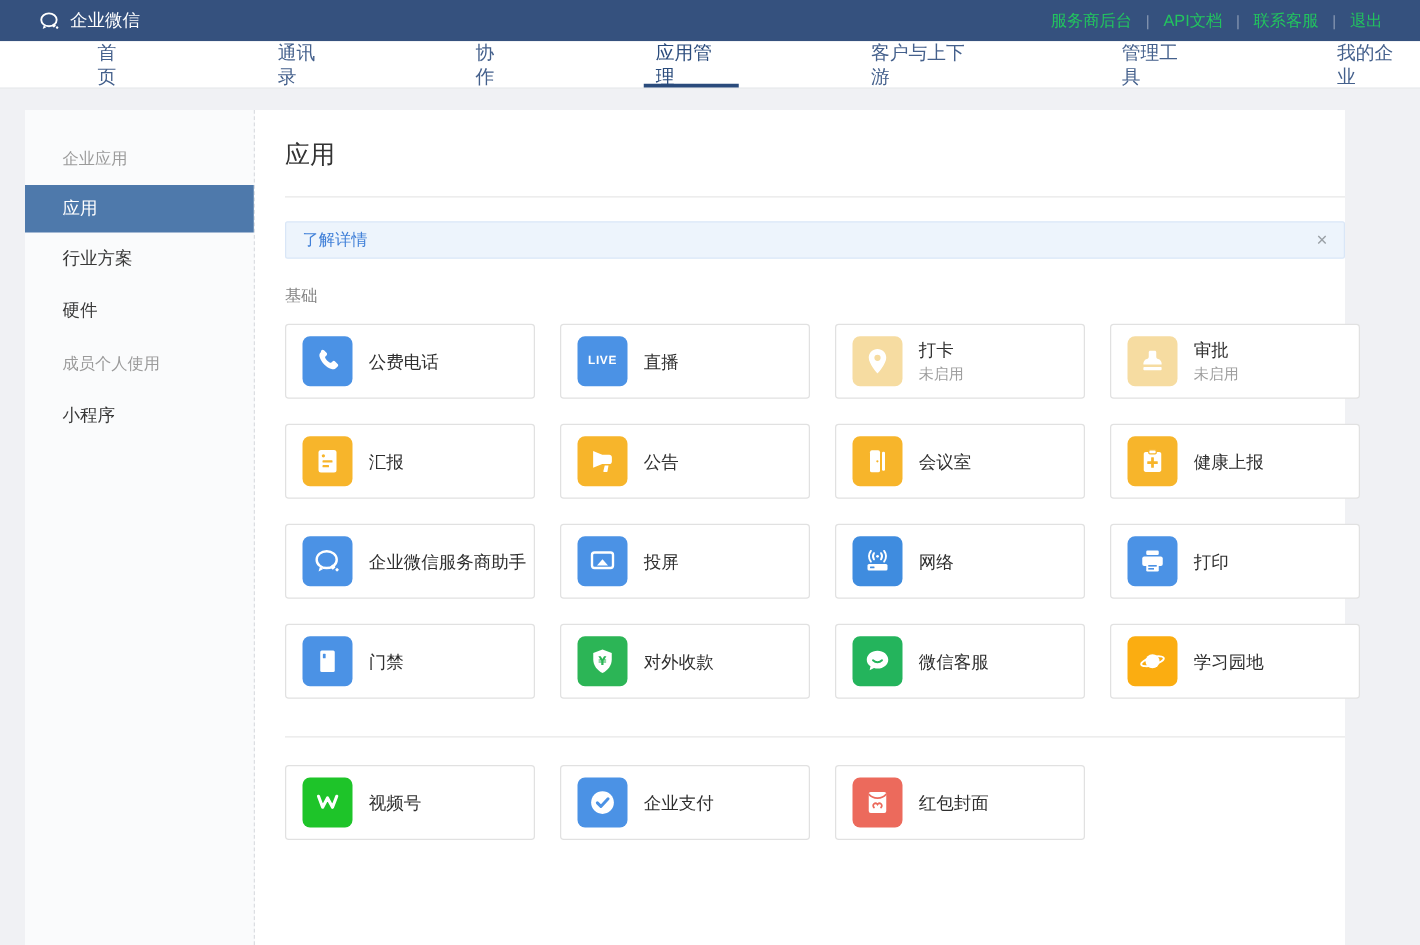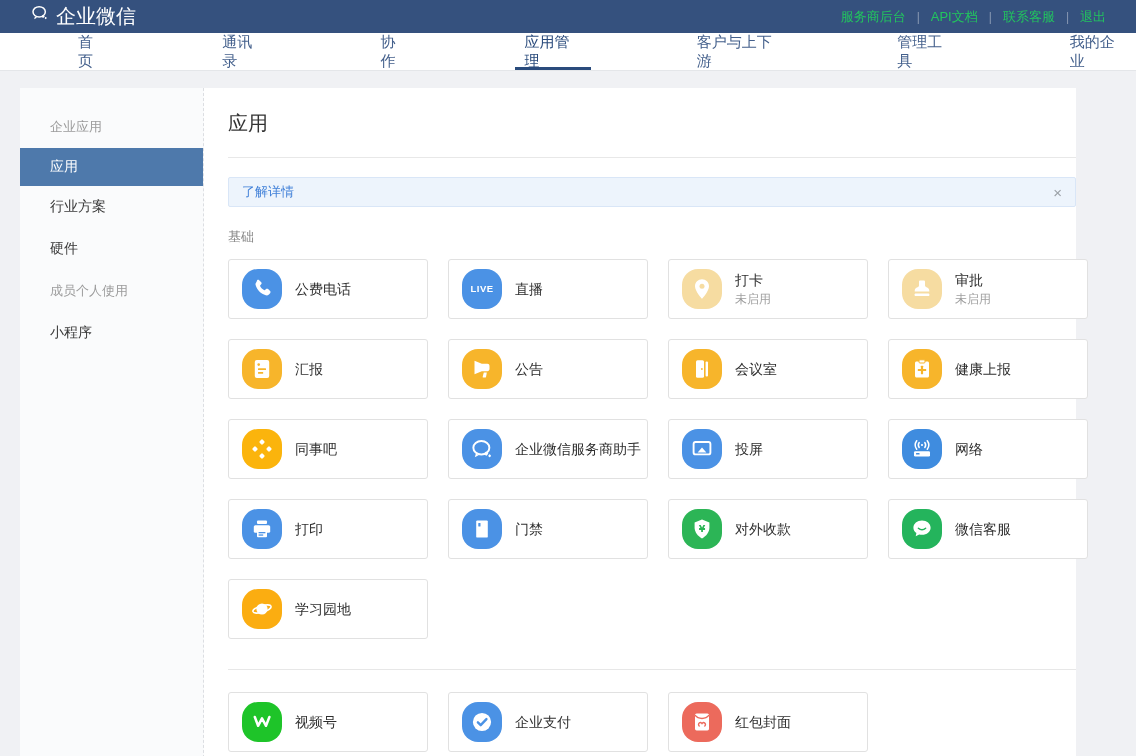--- a/index.html
+++ b/index.html
@@ -1,21 +1,21 @@
 <!DOCTYPE html>
 <html style="--topbar-bg: #35517e; --nav-text: #44608c; --nav-active: #2a4b7c; --sidebar-active-bg: #4e79ab; --banner-bg: #edf4fc; --banner-border: #d9e6f7; --link: #4180d8; --page-bg: #f0f1f4;"><head>
 <meta charset="utf-8">
 <style>
   * { margin:0; padding:0; box-sizing:border-box; }
   html,body { width:1136px; height:756px; overflow:hidden; background:var(--page-bg,#f0f1f4);
     font-family:"Liberation Sans","DejaVu Sans",sans-serif; }
   
   .topbar { height:33px; background:var(--topbar-bg,#35517e); display:flex; align-items:center;
     justify-content:space-between; padding:0 30px; color:#fff; }
-  .brand { display:flex; align-items:flex-start; gap:6px; font-size:20px; }
+  .brand { display:flex; align-items:center; gap:6px; font-size:14px; }
   .brand-logo { display:flex; align-items:center; }
   .toplinks { display:flex; align-items:center; font-size:13px; }
   .tlink { color:#22c55e; cursor:pointer; text-decoration:none; }
   .sep { color:rgba(255,255,255,.4); margin:0 11px; font-size:12px; }
   
   .navbar { height:38px; background:#fff; border-bottom:1px solid #e4e6e9; }
   .tabs { display:flex; align-items:stretch; height:100%; padding-left:68px; gap:96px; }
   .tab { font-size:15px; color:var(--nav-text,#44608c); display:flex; align-items:center;
     padding:0 10px; cursor:pointer; position:relative; }
   .tab.active { color:var(--nav-active,#2a4b7c); }
@@ -36,21 +36,21 @@
   .banner { width:848px; margin-top:19px; background:var(--banner-bg,#edf4fc);
     border:1px solid var(--banner-border,#d9e6f7); border-radius:2px; height:30px;
     display:flex; align-items:center; padding:0 13px; font-size:13px; color:#4a4a4a; }
   .blink { color:var(--link,#4180d8); text-decoration:none; cursor:pointer; }
   .bclose { margin-left:auto; color:#9aa0a6; font-size:15px; cursor:pointer; line-height:1; }
   .slabel { margin-top:21px; font-size:13px; color:#848484; }
   .grid { margin-top:13px; width:848px; display:grid; grid-template-columns:repeat(4,200px);
     column-gap:15px; row-gap:22px;gap:20px; }
   .card { height:60px; border:1px solid #e1e1e1; border-radius:3px; background:#fff;
     display:flex; align-items:center; padding-left:13px; cursor:pointer; }
-  .appicon { width:40px; height:40px; border-radius:16px; flex:0 0 40px; display:flex;
+  .appicon { width:40px; height:40px; border-radius:6px; flex:0 0 40px; display:flex;
     align-items:center; justify-content:center; overflow:hidden; }
   .ctext { margin-left:13px; display:flex; flex-direction:column; justify-content:center; }
   .cname { font-size:14px; color:#2e2e2e; line-height:17px; white-space:nowrap; }
   .cstatus { font-size:12px; color:#9e9e9e; margin-top:3px; line-height:14px; }
   .hdivider { width:848px; border-top:1px solid #e7e7e7; margin-top:30px; }
   .grid.extra { margin-top:22px; }
   .live-txt { font:700 9.5px/1 "Liberation Sans","DejaVu Sans",sans-serif; color:#fff;
     letter-spacing:.5px; }
 </style>
 </head>
@@ -196,33 +196,20 @@
                 <rect x="9" y="2.8" width="6" height="3.2" rx="1" fill="#fff" stroke="#f7b52b" stroke-width="1"></rect>
                 <rect x="10.9" y="8.8" width="2.2" height="8.4" rx=".4" fill="#f7b52b"></rect>
                 <rect x="7.8" y="11.9" width="8.4" height="2.2" rx=".4" fill="#f7b52b"></rect>
               </svg>
             </span>
             <div class="ctext">
               <div class="cname">健康上报</div>
             </div>
           </div>
           <div class="card">
-            <span class="appicon" style="background: rgb(251, 180, 12);">
-              <svg viewBox="0 0 24 24" width="24" height="24" fill="#fff">
-                <rect x="9.8" y="2.8" width="4.4" height="4.4" rx="1.2" transform="rotate(45 12 5)"></rect>
-                <rect x="9.8" y="16.8" width="4.4" height="4.4" rx="1.2" transform="rotate(45 12 19)"></rect>
-                <rect x="2.8" y="9.8" width="4.4" height="4.4" rx="1.2" transform="rotate(45 5 12)"></rect>
-                <rect x="16.8" y="9.8" width="4.4" height="4.4" rx="1.2" transform="rotate(45 19 12)"></rect>
-              </svg>
-            </span>
-            <div class="ctext">
-              <div class="cname">同事吧</div>
-            </div>
-          </div>
-          <div class="card">
             <span class="appicon" style="background: rgb(75, 146, 229);">
               <svg viewBox="0 0 24 24" width="26" height="26">
                 <ellipse cx="11.4" cy="10.8" rx="7.4" ry="6.2" fill="none" stroke="#fff" stroke-width="1.8"></ellipse>
                 <path d="M6.4 16l-1 3.5 3.4-1.7z" fill="#fff"></path>
                 <rect x="14.4" y="14.8" width="3" height="3" rx=".6" transform="rotate(45 15.9 16.3)" fill="#fff"></rect>
                 <rect x="18" y="17.2" width="2.1" height="2.1" rx=".5" transform="rotate(45 19.05 18.25)" fill="#fff"></rect>
               </svg>
             </span>
             <div class="ctext">
               <div class="cname">企业微信服务商助手</div>

